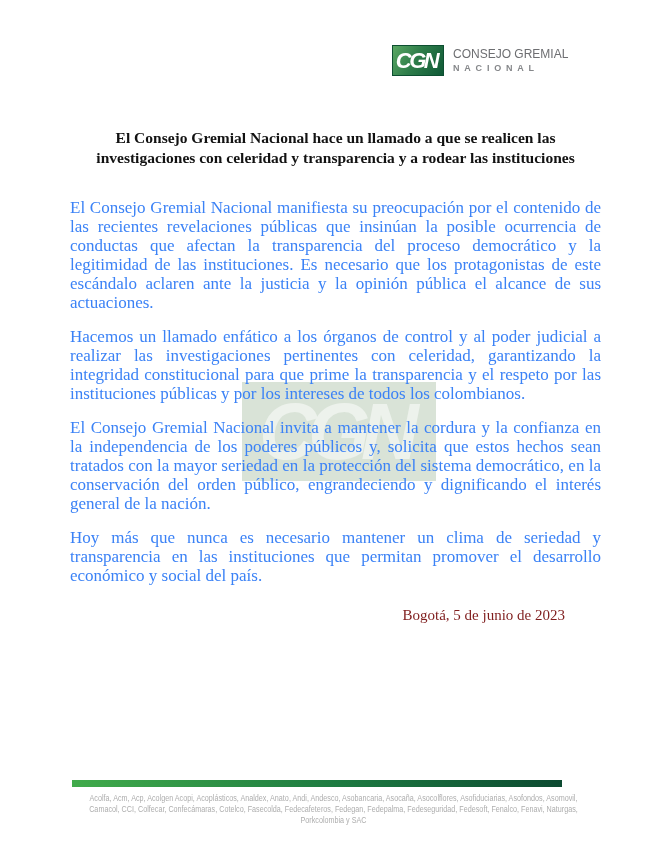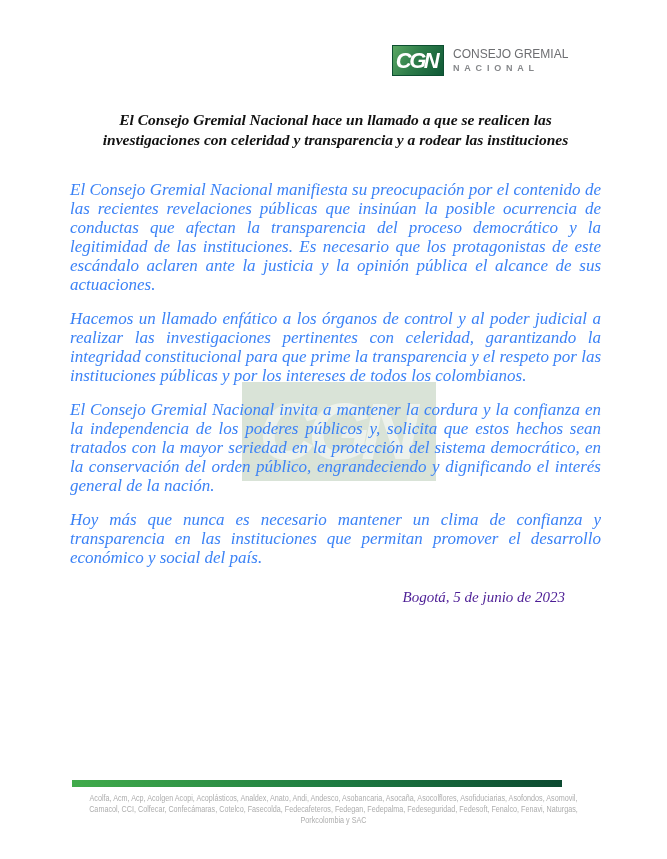--- a/index.html
+++ b/index.html
@@ -55,38 +55,38 @@
   .logo-sub {
     font-family:"Liberation Sans", sans-serif;
     font-size:9px; color:#85878a;
     letter-spacing:4.8px; margin-top:3px;
     white-space:nowrap;
     font-weight:bold;
   }
 
   
   .content {
-    position:absolute; left:70px; top:110px;
-    width:531px; z-index:1;font-style:italic;
+    position:absolute; left:70px; top:128px;
+    width:531px; z-index:1;
   }
   .doc-title {
     text-align:center; font-weight:700;
     font-size:15.5px; line-height:20px;
     color:#121212; margin-bottom:30px;
   }
   .doc-title div { white-space:nowrap; }
   .body-par {
     text-align:justify;
     font-size:17px; line-height:19px;
     color:#3b82f6;
     margin-bottom:15px;
   }
   .dateline {
     text-align:right; padding-right:36px;
-    font-size:15px; color:#4c1d95;
+    font-size:15px; color:#7f1d1d;
     margin-top:22px;
   }
 
   
   .footer-bar {
     position:absolute; left:72px; top:780px;
     width:490px; height:7px;
     background:linear-gradient(90deg, #41ab4b 0%, #1d7a41 55%, #0c4a31 100%);
     z-index:1;
   }
@@ -121,21 +121,21 @@
 
 <div class="content">
   <div class="doc-title">
     <div>El Consejo Gremial Nacional hace un llamado a que se realicen las</div>
     <div>investigaciones con celeridad y transparencia y a rodear las instituciones</div>
   </div>
 
   <p class="body-par">El Consejo Gremial Nacional manifiesta su preocupación por el contenido de las recientes revelaciones públicas que insinúan la posible ocurrencia de conductas que afectan la transparencia del proceso democrático y la legitimidad de las instituciones. Es necesario que los protagonistas de este escándalo aclaren ante la justicia y la opinión pública el alcance de sus actuaciones.</p>
   <p class="body-par">Hacemos un llamado enfático a los órganos de control y al poder judicial a realizar las investigaciones pertinentes con celeridad, garantizando la integridad constitucional para que prime la transparencia y el respeto por las instituciones públicas y por los intereses de todos los colombianos.</p>
   <p class="body-par">El Consejo Gremial Nacional invita a mantener la cordura y la confianza en la independencia de los poderes públicos y, solicita que estos hechos sean tratados con la mayor seriedad en la protección del sistema democrático, en la conservación del orden público, engrandeciendo y dignificando el interés general de la nación.</p>
-  <p class="body-par">Hoy más que nunca es necesario mantener un clima de confianza y transparencia en las instituciones que permitan promover el desarrollo económico y social del país.</p>
+  <p class="body-par">Hoy más que nunca es necesario mantener un clima de seriedad y transparencia en las instituciones que permitan promover el desarrollo económico y social del país.</p>
 
   <p class="dateline">Bogotá, 5 de junio de 2023</p>
 </div>
 
 <div class="footer-bar"></div>
 <div class="footer-members">
   <div>Acolfa, Acm, Acp, Acolgen Acopi, Acoplásticos, Analdex, Anato, Andi, Andesco, Asobancaria, Asocaña, Asocolflores, Asofiduciarias, Asofondos, Asomovil,</div>
   <div>Camacol, CCI, Colfecar, Confecámaras, Cotelco, Fasecolda, Fedecafeteros, Fedegan, Fedepalma, Fedeseguridad, Fedesoft, Fenalco, Fenavi, Naturgas,</div>
   <div>Porkcolombia y SAC</div>
 </div>

